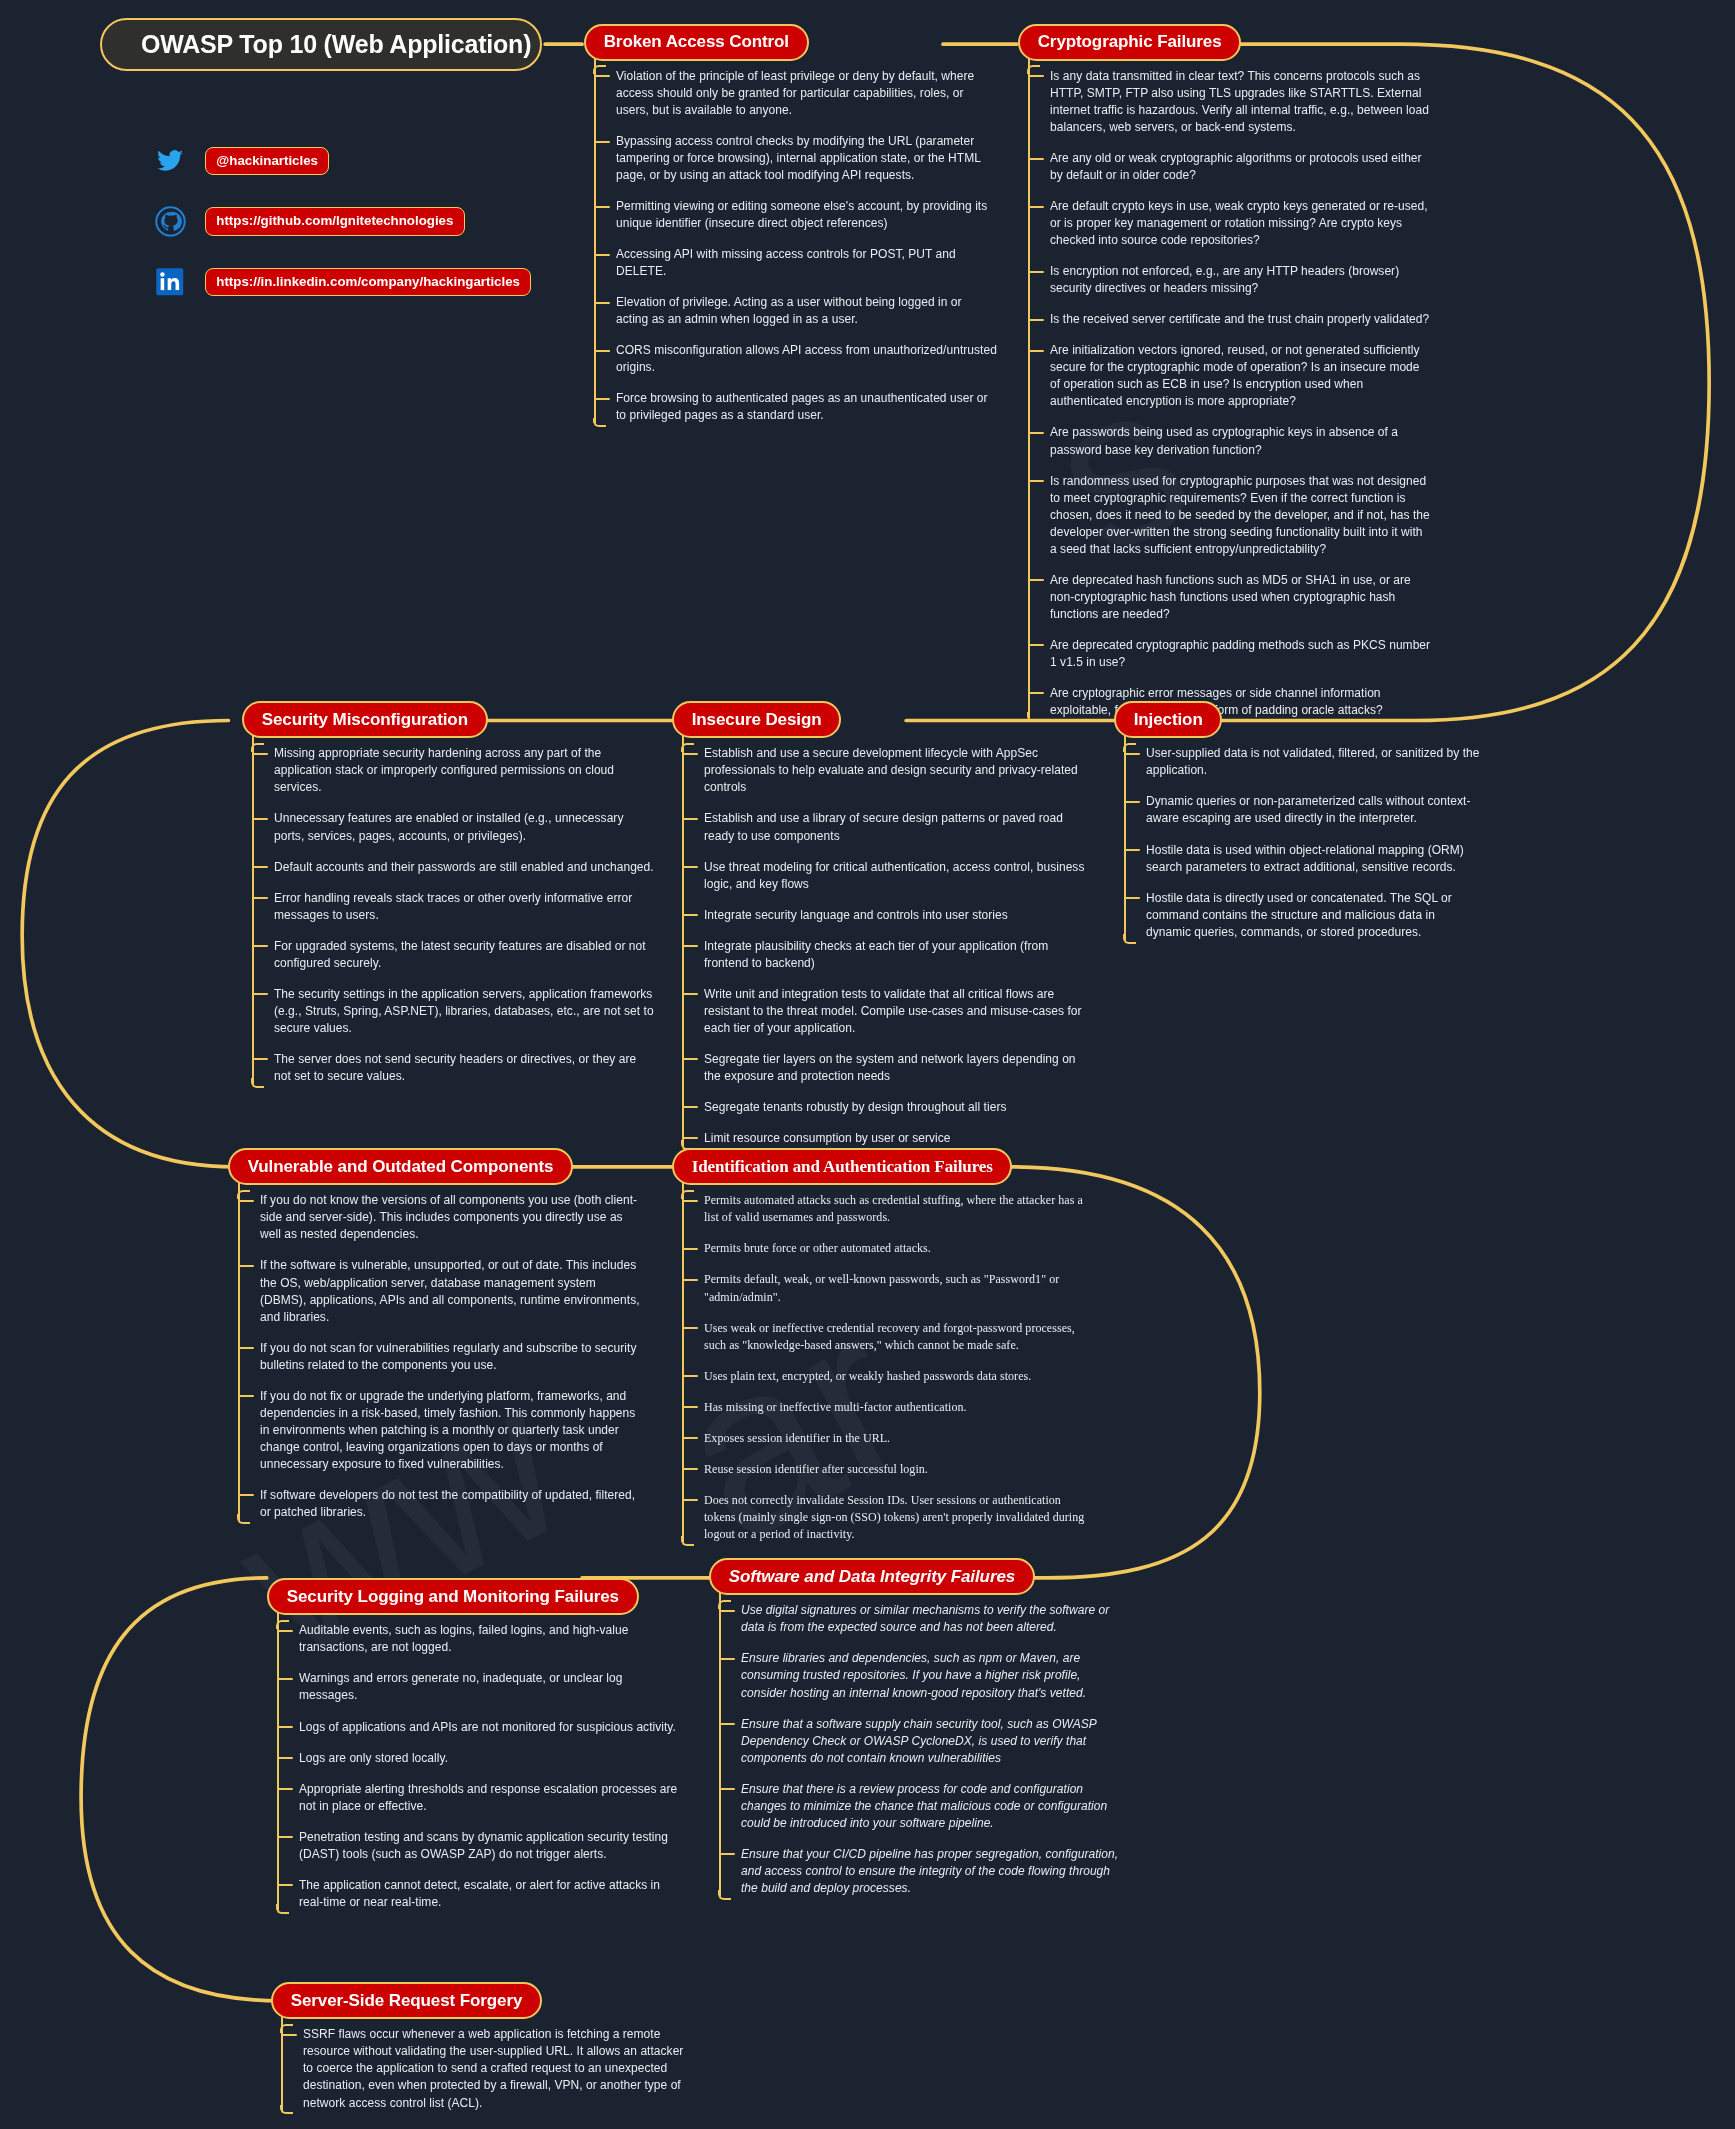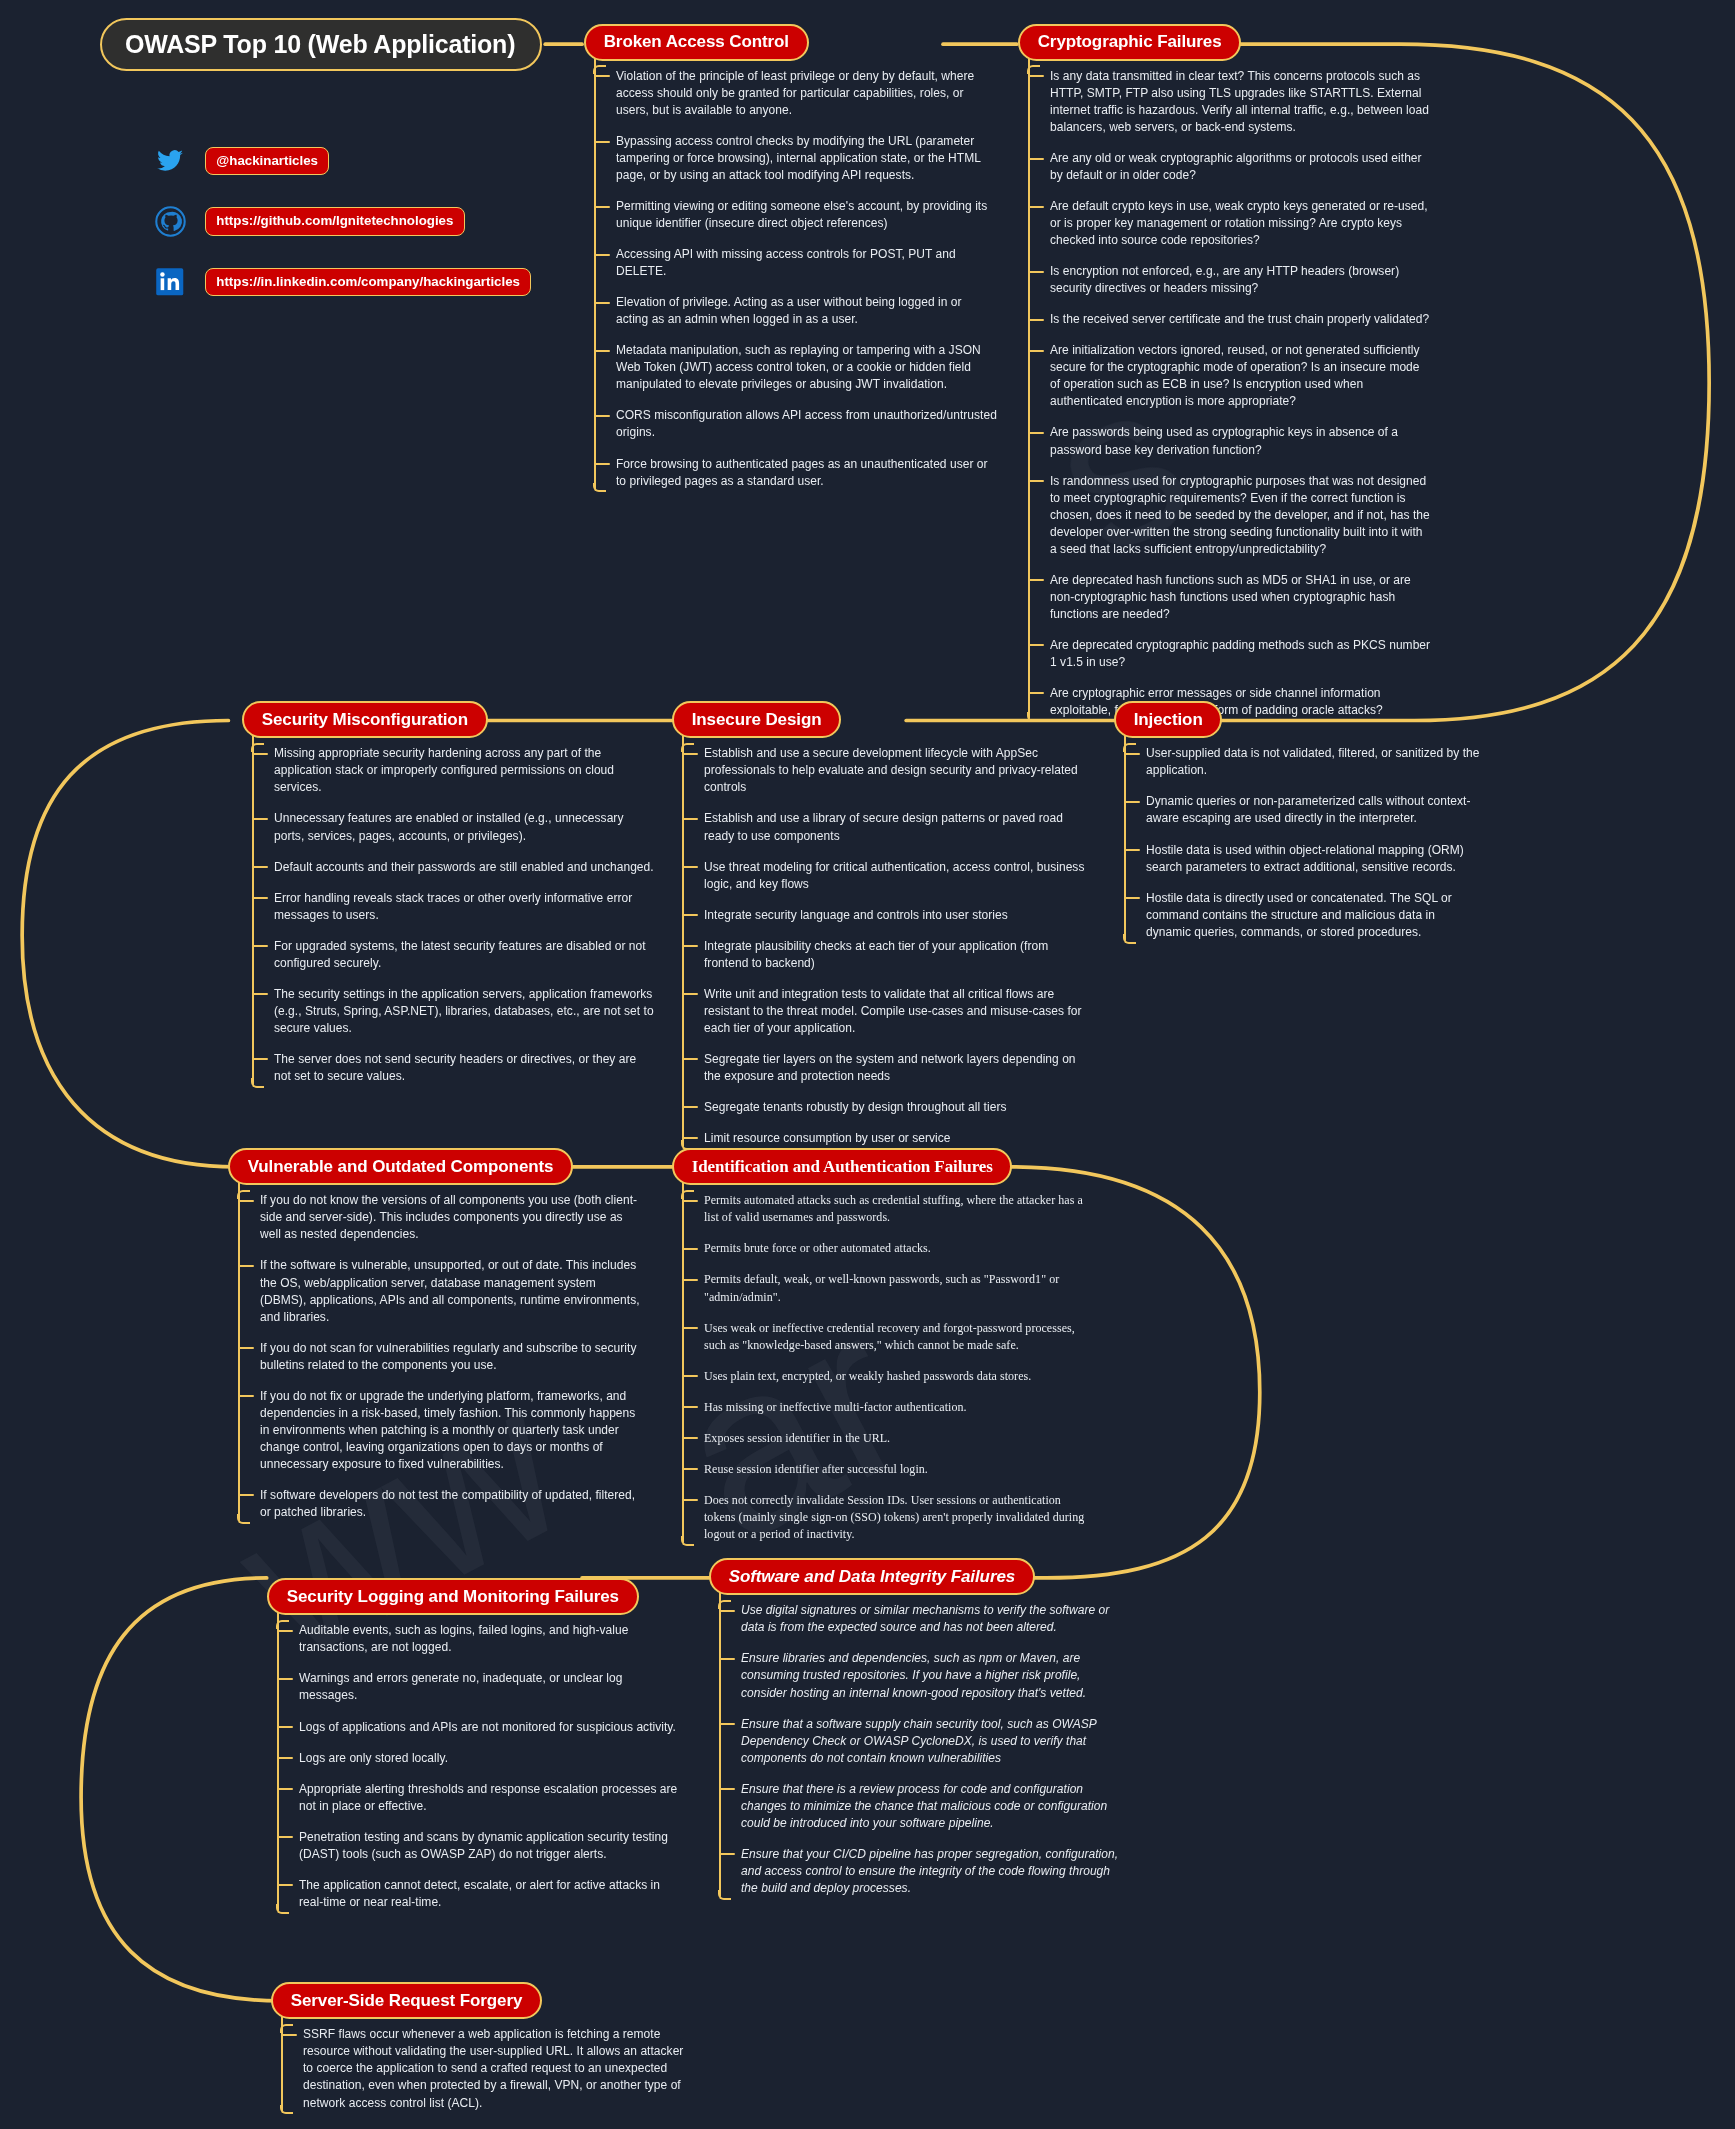--- a/index.html
+++ b/index.html
@@ -41,21 +41,21 @@
     left: 100px; top: 17.7px;
     width: 442px; height: 53px;
     background: #2f2f2e;
     border: 2.9px solid #f2c75c;
     border-radius: 26.5px;
     display: flex;
     align-items: center;
     z-index: 3;
   }
   #root-node .root-label {
-    padding-left: 23px;
+    padding-left: 39px;
     font-size: 25px;
     font-weight: bold;
     color: #ffffff;
     letter-spacing: -0.2px;
     white-space: nowrap;
   }
 
   
   #social-block {
     position: absolute;
@@ -260,21 +260,21 @@
 
 <div class="branch" id="branch-bac"><div class="branch-badge">Broken Access Control</div><div class="branch-body">
       <span class="badge-stub"></span>
       <div class="bullet-list">
         <span class="bracket"></span>
         <div class="bullet-item"><span class="tick"></span><span>Violation of the principle of least privilege or deny by default, where access should only be granted for particular capabilities, roles, or users, but is available to anyone.</span></div>
         <div class="bullet-item"><span class="tick"></span><span>Bypassing access control checks by modifying the URL (parameter tampering or force browsing), internal application state, or the HTML page, or by using an attack tool modifying API requests.</span></div>
         <div class="bullet-item"><span class="tick"></span><span>Permitting viewing or editing someone else's account, by providing its unique identifier (insecure direct object references)</span></div>
         <div class="bullet-item"><span class="tick"></span><span>Accessing API with missing access controls for POST, PUT and DELETE.</span></div>
         <div class="bullet-item"><span class="tick"></span><span>Elevation of privilege. Acting as a user without being logged in or acting as an admin when logged in as a user.</span></div>
-        <div class="bullet-item"><span class="tick"></span><span>Metadata manipulation, such as replaying or tampering with a JSON Web Token (JWT) access control token, or a cookie or hidden field manipulated to elevate privileges or abusing JWT invalidation.</span></div>
+        <div class="bullet-item"><span class="tick"></span></div>
         <div class="bullet-item"><span class="tick"></span><span>CORS misconfiguration allows API access from unauthorized/untrusted origins.</span></div>
         <div class="bullet-item"><span class="tick"></span><span>Force browsing to authenticated pages as an unauthenticated user or to privileged pages as a standard user.</span></div>
       </div>
     </div></div>
 <div class="branch" id="branch-cf"><div class="branch-badge">Cryptographic Failures</div><div class="branch-body">
       <span class="badge-stub"></span>
       <div class="bullet-list">
         <span class="bracket"></span>
         <div class="bullet-item"><span class="tick"></span><span>Is any data transmitted in clear text? This concerns protocols such as HTTP, SMTP, FTP also using TLS upgrades like STARTTLS. External internet traffic is hazardous. Verify all internal traffic, e.g., between load balancers, web servers, or back-end systems.</span></div>
         <div class="bullet-item"><span class="tick"></span><span>Are any old or weak cryptographic algorithms or protocols used either by default or in older code?</span></div>

